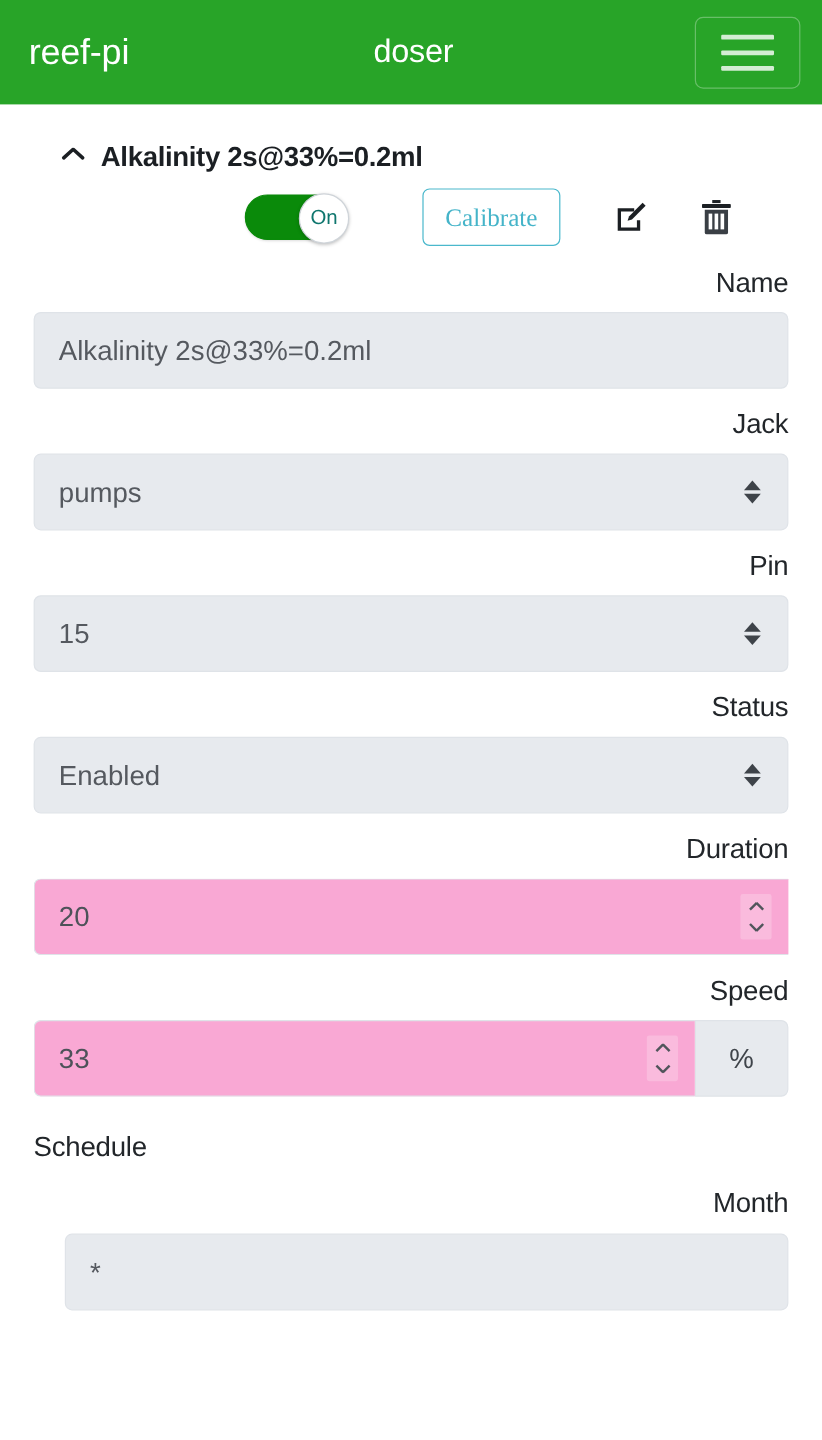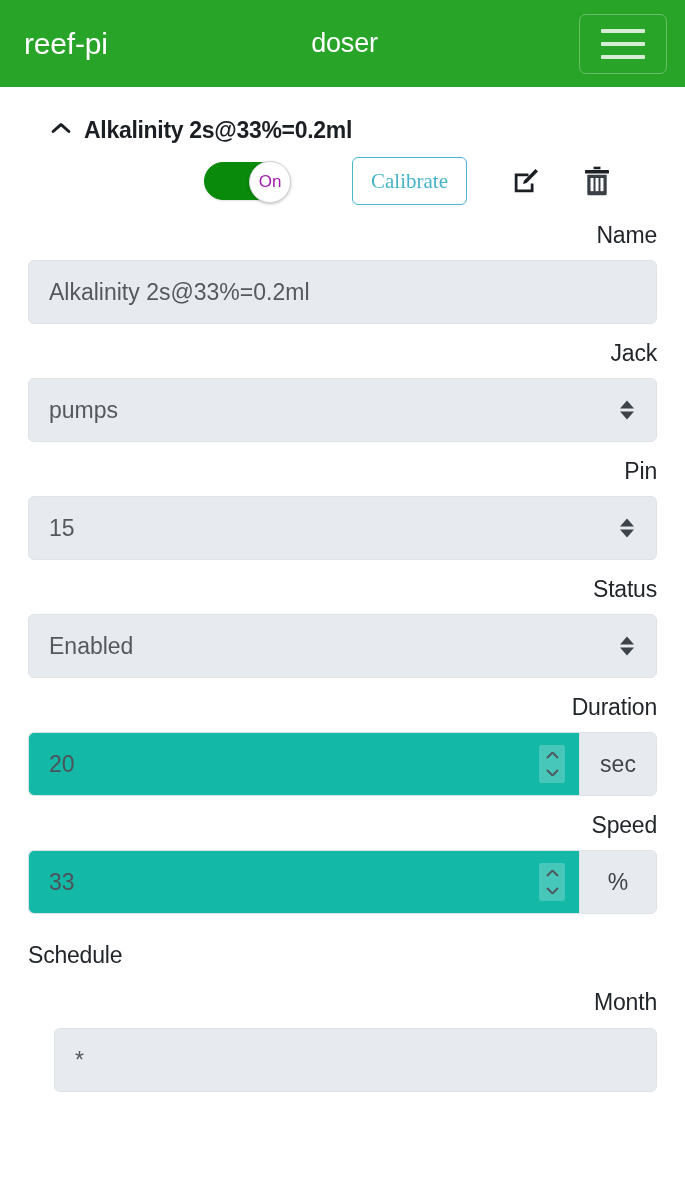--- a/index.html
+++ b/index.html
@@ -127,21 +127,21 @@
     width: 42px;
     height: 42px;
     border-radius: 50%;
     background: #ffffff;
     border: 1px solid #cfd4d9;
     box-shadow: 0 1px 3px rgba(0,0,0,0.25);
     display: flex;
     align-items: center;
     justify-content: center;
     font-size: 17px;
-    color: #a21caf;
+    color: #0f766e;
   }
 
   .btn-calibrate {
     margin-left: 64px;
     height: 48px;
     padding: 0 18px;
     border: 1px solid #4ab8cc;
     border-radius: 6px;
     background: #ffffff;
     color: #45b4c9;
@@ -213,21 +213,21 @@
   .select-arrows .down { border-top: 8px solid #3e4349; }
 
   
   .input-group {
     display: flex;
     width: 100%;
     height: 64px;
   }
   .input-group .field {
     flex: 1 1 auto;
-    background: #14b8a6;
+    background: #f9a8d4;
     border: 1px solid #dfe3e8;
     border-right: none;
     border-radius: 6px 0 0 6px;
     display: flex;
     align-items: center;
     padding: 0 20px;
     font-size: 23px;
     color: #4d5259;
     position: relative;
   }
@@ -377,21 +377,20 @@
   <div class="form-group">
     <label class="form-label">Duration</label>
     <div class="input-group">
       <div class="field">
         <span class="value">20</span>
         <span class="spinner">
           <span class="chev up"></span>
             <span class="chev down"></span>
         </span>
       </div>
-      <div class="input-addon">sec</div>
     </div>
   </div>
 
   <div class="form-group">
     <label class="form-label">Speed</label>
     <div class="input-group">
       <div class="field">
         <span class="value">33</span>
         <span class="spinner">
           <span class="chev up"></span>

